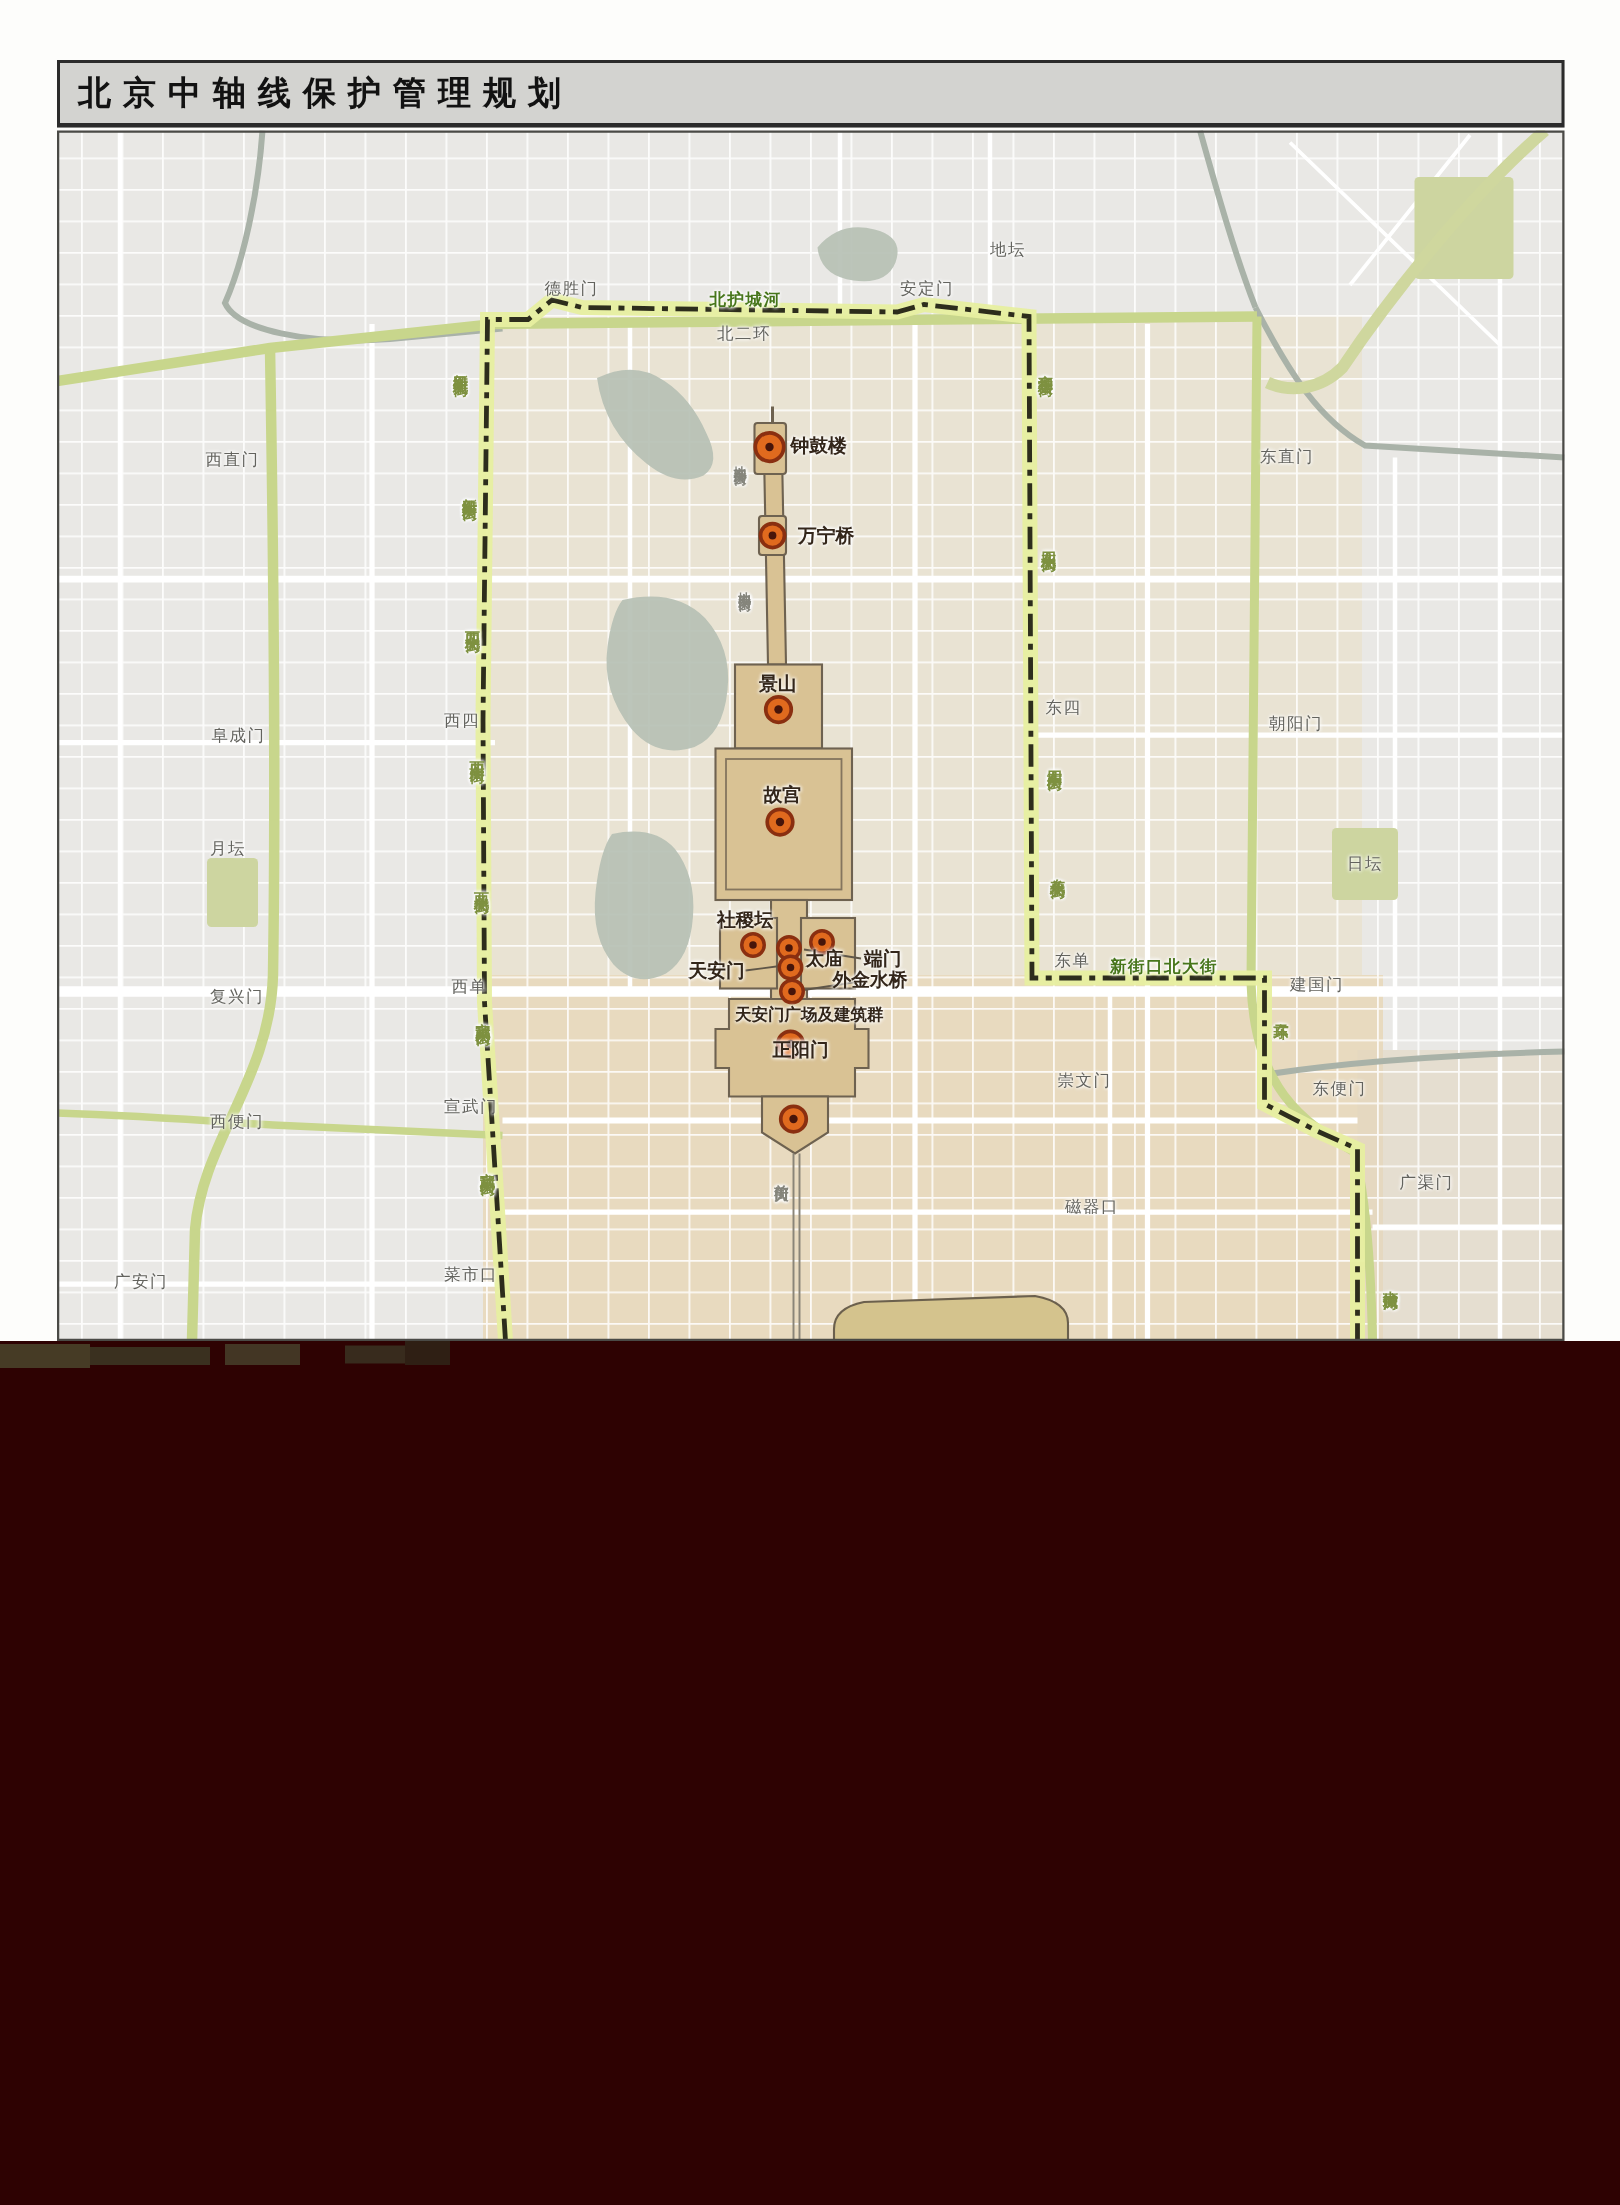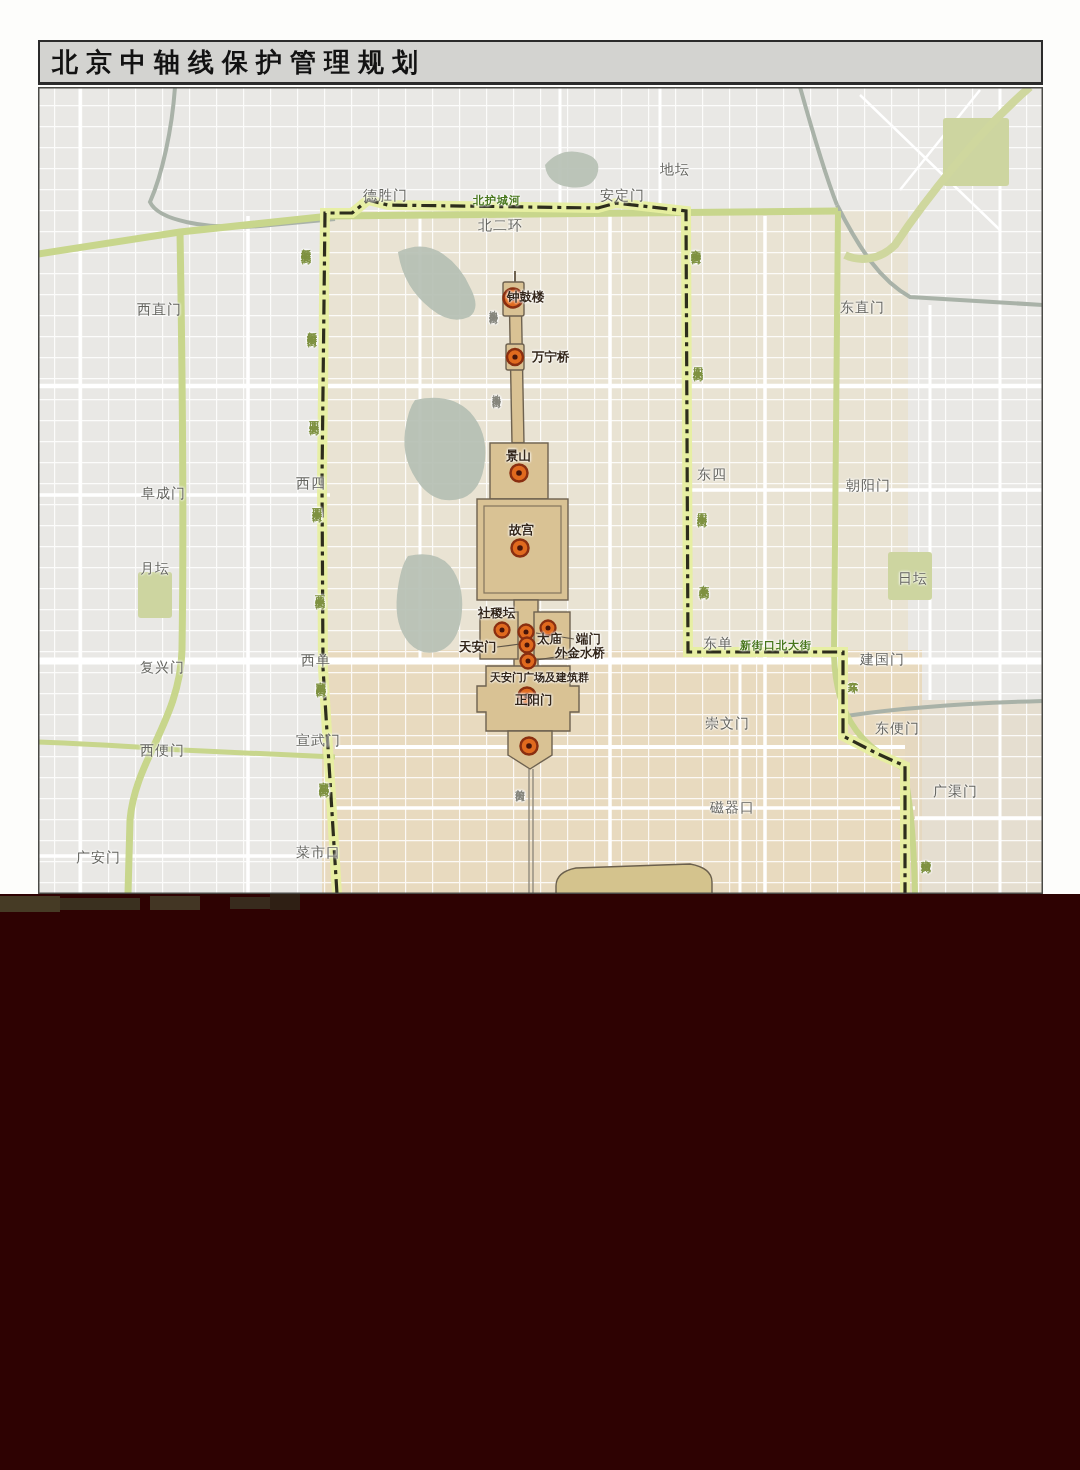--- a/index.html
+++ b/index.html
@@ -1,27 +1,27 @@
 <!DOCTYPE html>
 <html><head>
 <meta charset="utf-8">
 <style>
   html,body{margin:0;padding:0;background:#ffffff;}
   .page{position:relative;width:1080px;height:1470px;background:#fdfdfb;overflow:hidden;
         font-family:"Liberation Sans",sans-serif;}
   .title-band{position:absolute;left:38px;top:40px;width:1001px;height:40px;
         background:#d3d3d0;border:2px solid #2b2b2b;border-bottom-width:3px;
         display:flex;align-items:center;z-index:6;}
-  .title-band span{font-size:26px;font-weight:700;color:#121212;letter-spacing:8px;padding-left:12px;}
+  .title-band span{font-size:22px;font-weight:700;color:#121212;letter-spacing:8px;padding-left:12px;}
   .map-svg{position:absolute;left:0;top:0;z-index:1;}
   .lbl{position:absolute;white-space:nowrap;z-index:5;line-height:1.05;
        text-shadow:0 0 3px #fff,0 0 3px #fff,0 0 2px #fff;}
   .site{font-size:12.5px;font-weight:700;color:#33261a;}
   .site.sm{font-size:11px;}
-  .gate{font-size:14px;color:#63635e;letter-spacing:1px;text-align:center;}
+  .gate{font-size:11px;color:#63635e;letter-spacing:1px;text-align:center;}
   .street{font-size:10px;color:#7e9140;font-weight:600;}
   .v{writing-mode:vertical-rl;text-orientation:upright;letter-spacing:1px;}
   .axisst{font-size:8.5px;color:#85857c;font-weight:600;}
   .bold-road{font-size:11px;font-weight:700;color:#47761c;letter-spacing:1px;}
   .dark-band{position:absolute;left:0;top:894px;width:1080px;height:576px;background:#2e0202;z-index:10;}
   .artifact{position:absolute;opacity:.85;}
 </style>
 </head>
 <body>
 <div class="page">
@@ -169,21 +169,21 @@
       <g>
             <circle cx="529" cy="746" r="8.5" fill="#e06a1e" stroke="#8a2f10" stroke-width="2.5"></circle>
             <circle cx="529" cy="746" r="2.8" fill="#47150a"></circle>
           </g>
     </g>
   </g>
 
   <rect x="38.75" y="87.75" width="1003.5" height="805.5" fill="none" stroke="#4a4a46" stroke-width="1.5"></rect>
 </svg>
 
-<div class="lbl site" style="left:507px;top:291px">钟鼓楼</div>
+<div class="lbl site" style="left:527px;top:291px">钟鼓楼</div>
 <div class="lbl site" style="left:532px;top:351px">万宁桥</div>
 <div class="lbl site" style="left:506px;top:450px">景山</div>
 <div class="lbl site" style="left:509px;top:524px">故宫</div>
 <div class="lbl site" style="left:478px;top:607px">社稷坛</div>
 <div class="lbl site" style="left:537px;top:633px">太庙</div>
 <div class="lbl site" style="left:576px;top:633px">端门</div>
 <div class="lbl site" style="left:459px;top:641px">天安门</div>
 <div class="lbl site" style="left:555px;top:647px">外金水桥</div>
 <div class="lbl site sm" style="left:490px;top:672px">天安门广场及建筑群</div>
 <div class="lbl site" style="left:515px;top:694px">正阳门</div>

